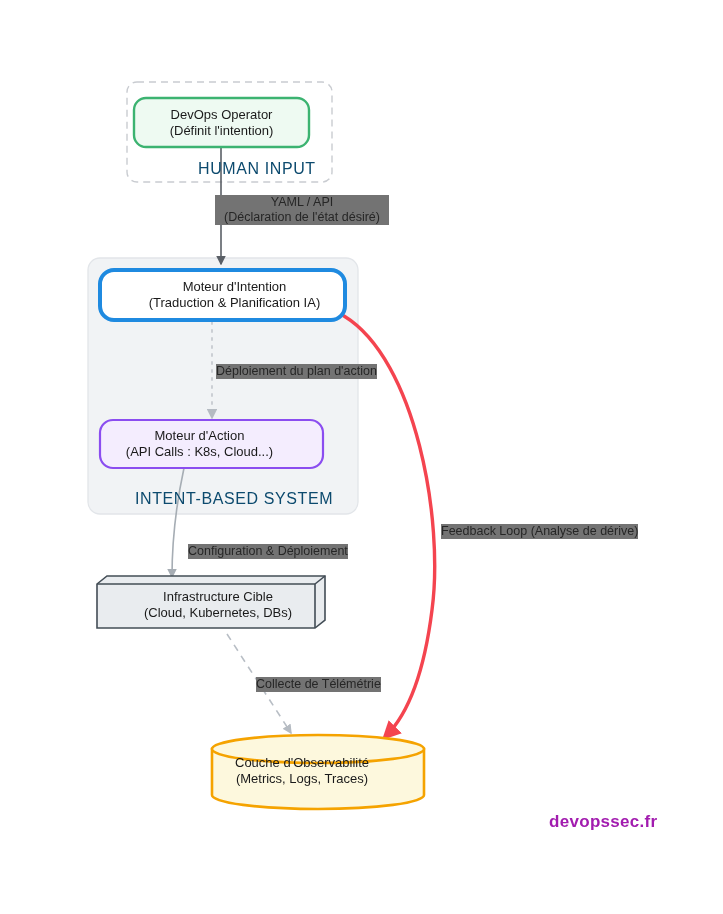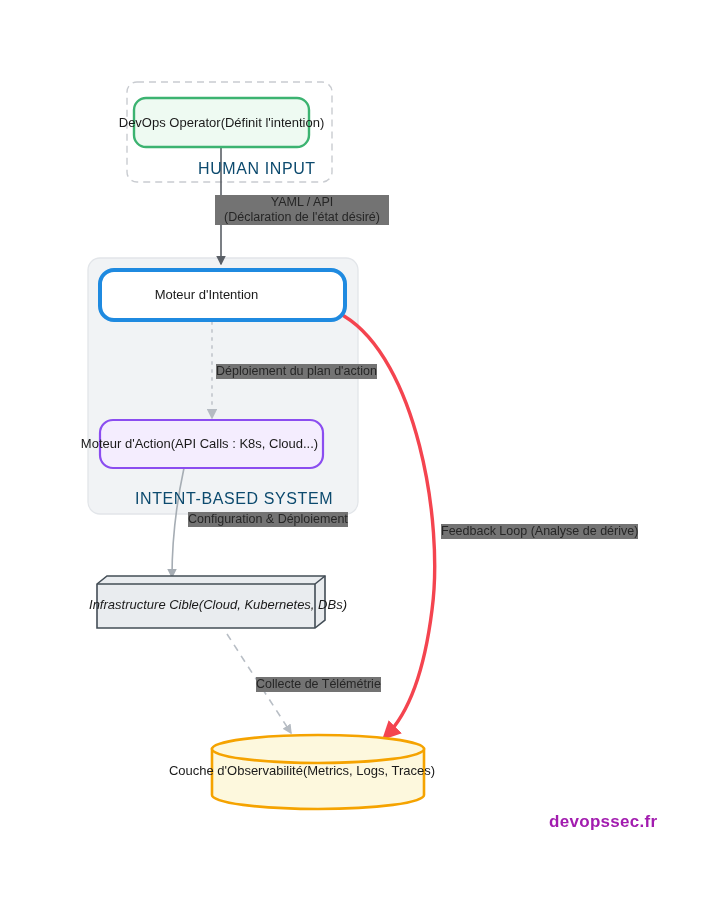--- a/index.html
+++ b/index.html
@@ -22,21 +22,21 @@
   }
   svg.diagram-canvas {
     position: absolute;
     top: 0; left: 0;
     width: 723px;
     height: 914px;
   }
   .node-label {
     position: absolute;
     display: flex;
-    flex-direction: row;
+    flex-direction: column;
     align-items: center;
     justify-content: center;
     text-align: center;
     color: #1a1a1a;
     font-size: 13px;
     line-height: 16px;
     pointer-events: none;
     white-space: nowrap;
   }
   .edge-label {
@@ -119,51 +119,52 @@
       <path d="M 212 749 L 212 795 A 106 14 0 0 0 424 795 L 424 749 Z" fill="#fdf8dd" stroke="#f5a300" stroke-width="2.6"></path>
       <ellipse cx="318" cy="749" rx="106" ry="14" fill="#fdf8dd" stroke="#f5a300" stroke-width="2.6"></ellipse>
     </g>
   </svg>
 
   <div class="node-label" style="left:134px; top:98px; width:175px; height:49px;">
     <span>DevOps Operator</span>
     <span>(Définit l'intention)</span>
   </div>
 
-  <div class="node-label" style="left:84px; top:270px; width:245px; height:50px;">
+  <div class="node-label" style="left:112px; top:270px; width:245px; height:50px;">
     <span>Moteur d'Intention</span>
+    <span>(Traduction &amp; Planification IA)</span>
   </div>
 
   <div class="node-label" style="left:100px; top:420px; width:199px; height:48px;">
     <span>Moteur d'Action</span>
     <span>(API Calls : K8s, Cloud...)</span>
   </div>
 
-  <div class="node-label" style="left:97px; top:582px; width:242px; height:46px;font-style:italic;">
+  <div class="node-label" style="left:97px; top:582px; width:242px; height:46px;">
     <span>Infrastructure Cible</span>
     <span>(Cloud, Kubernetes, DBs)</span>
   </div>
 
   <div class="node-label" style="left:212px; top:745px; width:180px; height:52px;">
     <span>Couche d'Observabilité</span>
     <span>(Metrics, Logs, Traces)</span>
   </div>
 
   <div class="cluster-label" style="left:198px; top:160px;">HUMAN INPUT</div>
 
   <div class="cluster-label" style="left:135px; top:490px;">INTENT-BASED SYSTEM</div>
 
   <div class="edge-label centered" style="left:215px; top:195px; width:174px;">
     <div>YAML / API</div>
     <div>(Déclaration de l'état désiré)</div>
   </div>
 
   <div class="edge-label" style="left:216px; top:364px;">Déploiement du plan d'action</div>
 
-  <div class="edge-label" style="left:188px; top:512px;">Configuration &amp; Déploiement</div>
+  <div class="edge-label" style="left:188px; top:544px;">Configuration &amp; Déploiement</div>
 
   <div class="edge-label" style="left:256px; top:677px;">Collecte de Télémétrie</div>
 
   <div class="edge-label" style="left:441px; top:524px;">Feedback Loop (Analyse de dérive)</div>
 
   <div class="watermark" style="left:524px; top:812px;">devopssec.fr</div>
 
 </div>
 
 </body></html>

